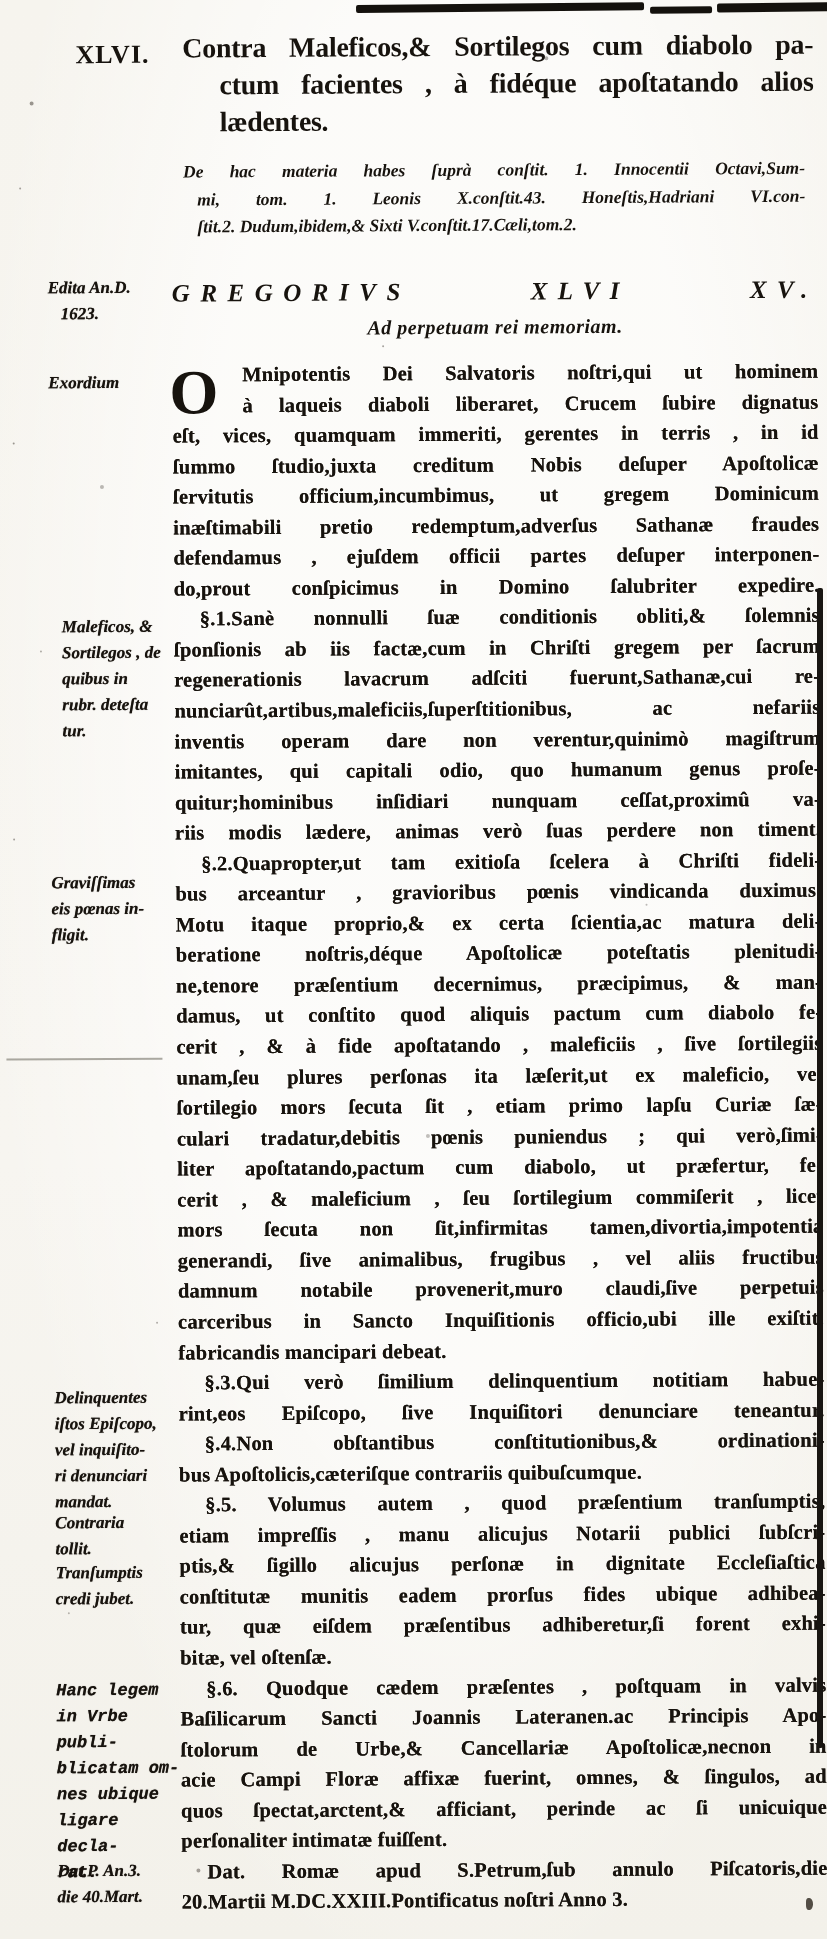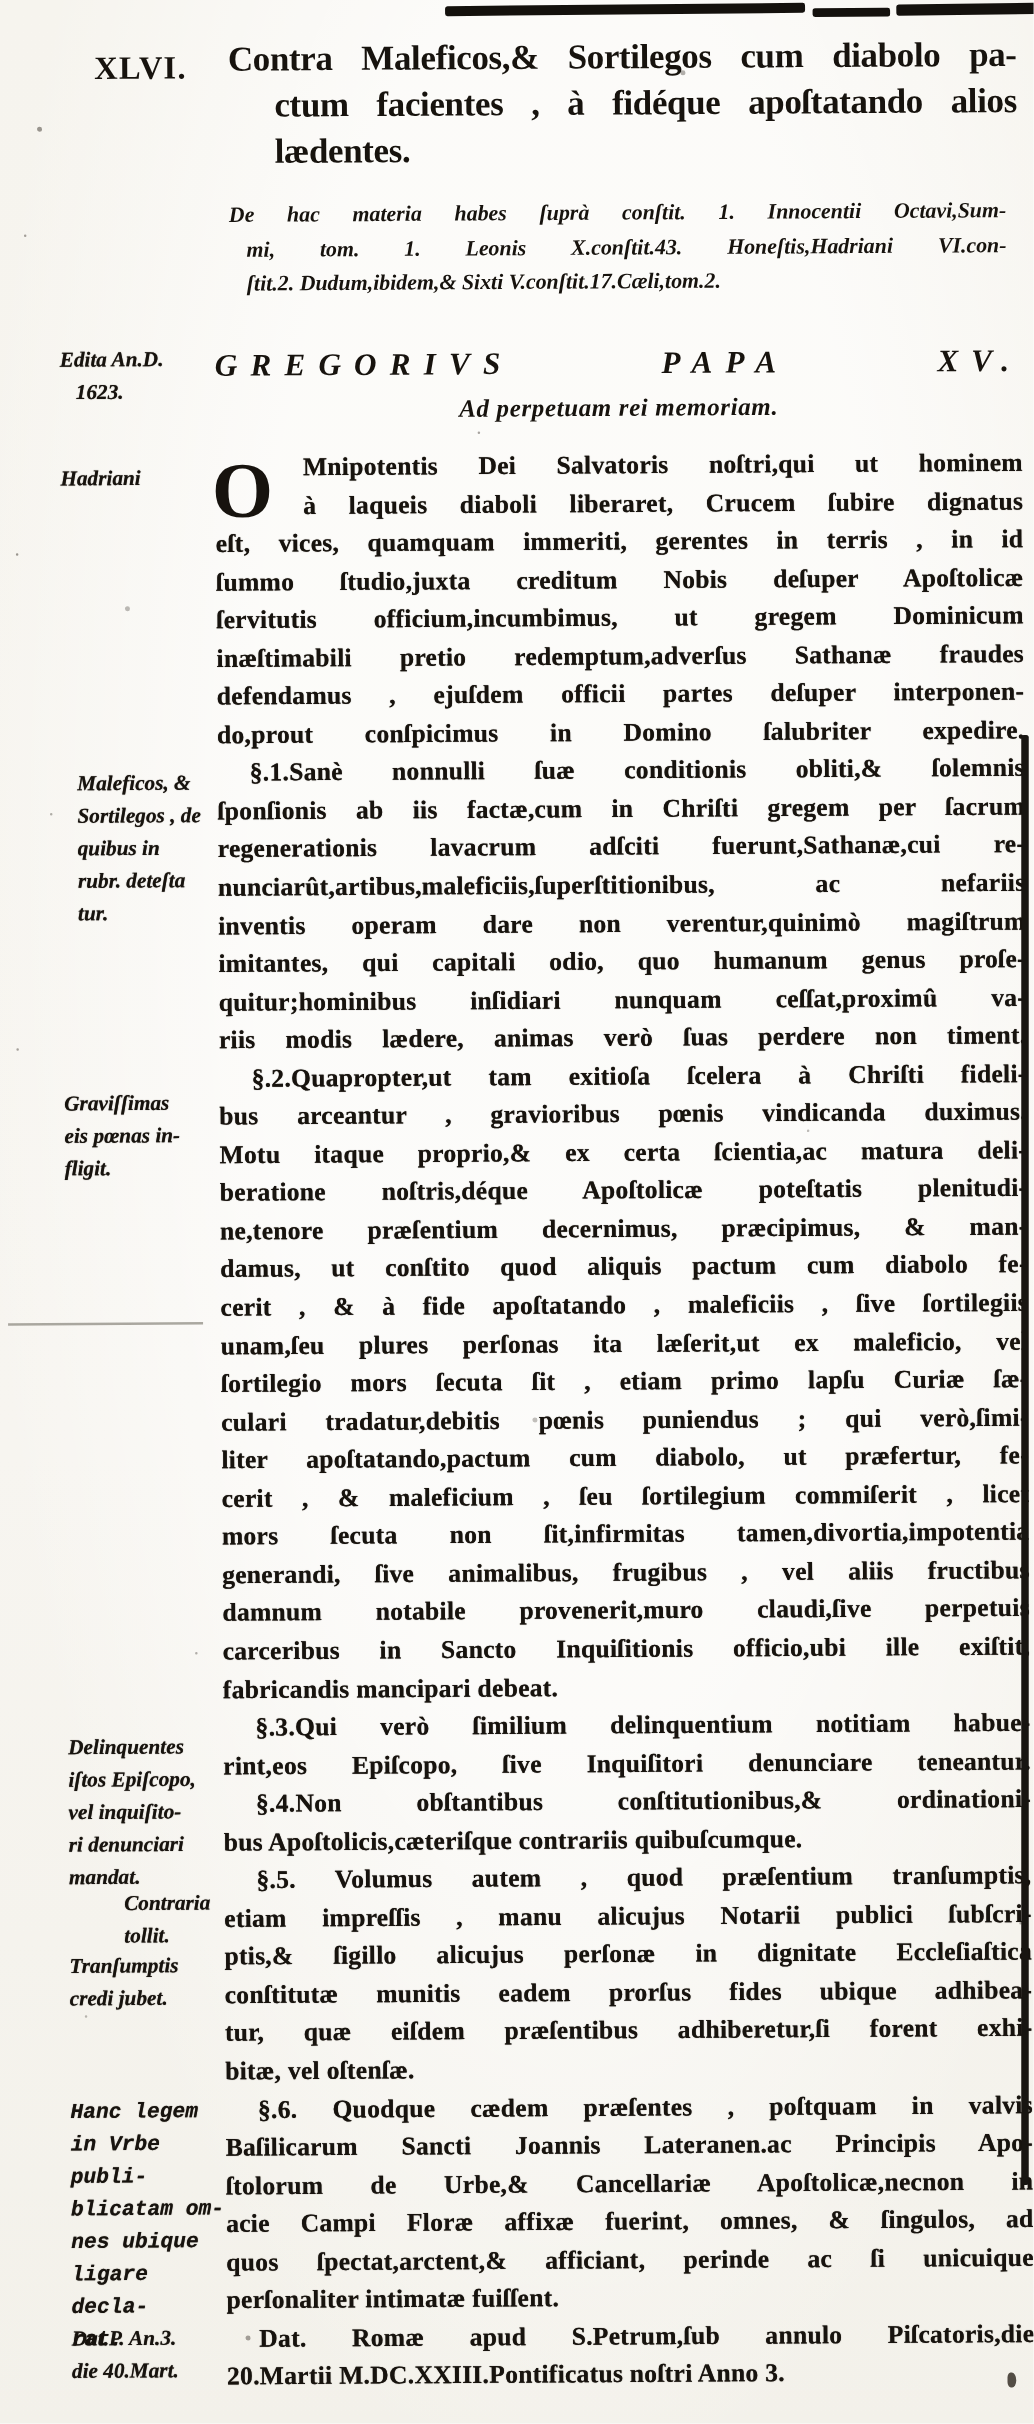--- a/index.html
+++ b/index.html
@@ -69,44 +69,44 @@
       </div>
 
     <div class="ref-block">
         <div class="ref-line just">De hac materia habes ſuprà conſtit. 1. Innocentii Octavi,Sum-</div>
         <div class="ref-line just" style="padding-left: 14px;">mi, tom. 1. Leonis X.conſtit.43. Honeſtis,Hadriani VI.con-</div>
         <div class="ref-line" style="padding-left: 14px;">ſtit.2. Dudum,ibidem,&amp; Sixti V.conſtit.17.Cæli,tom.2.</div>
       </div>
 
     <div class="heading">
         <span class="heading-word">GREGORIVS</span>
-        <span class="heading-word">PAPA</span>
+        <span class="heading-word">XLVI</span>
         <span class="heading-word">XV.</span>
       </div>
 
     <div class="subheading">Ad perpetuam rei memoriam.</div>
 
     <div>
         <div class="margin-note" style="position: absolute; top: 273px;">Edita An.D.
    1623.</div>
-        <div class="margin-note" style="position: absolute; top: 368px;">Hadriani</div>
+        <div class="margin-note" style="position: absolute; top: 368px;">Exordium</div>
         <div class="margin-note" style="position: absolute; top: 612px; margin-left: 12px;">Maleficos, &amp;
 Sortilegos , de
 quibus in
 rubr. deteſta
 tur.</div>
         <div class="margin-note" style="position: absolute; top: 868px;">Graviſſimas
 eis pœnas in-
 fligit.</div>
         <div class="margin-note" style="position: absolute; top: 1383px;">Delinquentes
 iſtos Epiſcopo,
 vel inquiſito-
 ri denunciari
 mandat.</div>
-        <div class="margin-note" style="position: absolute; top: 1508px; margin-left: 44px;">Contraria
+        <div class="margin-note" style="position: absolute; top: 1508px;">Contraria
 tollit.</div>
         <div class="margin-note" style="position: absolute; top: 1558px;">Tranſumptis
 credi jubet.</div>
         <div class="margin-note" style="position: absolute; top: 1676px; font-family: Liberation Mono, monospace;">Hanc legem
 in Vrbe publi-
 blicatam om-
 nes ubique
 ligare decla-
 rat.</div>
         <div class="margin-note" style="position: absolute; top: 1856px;">Dat.P. An.3.

